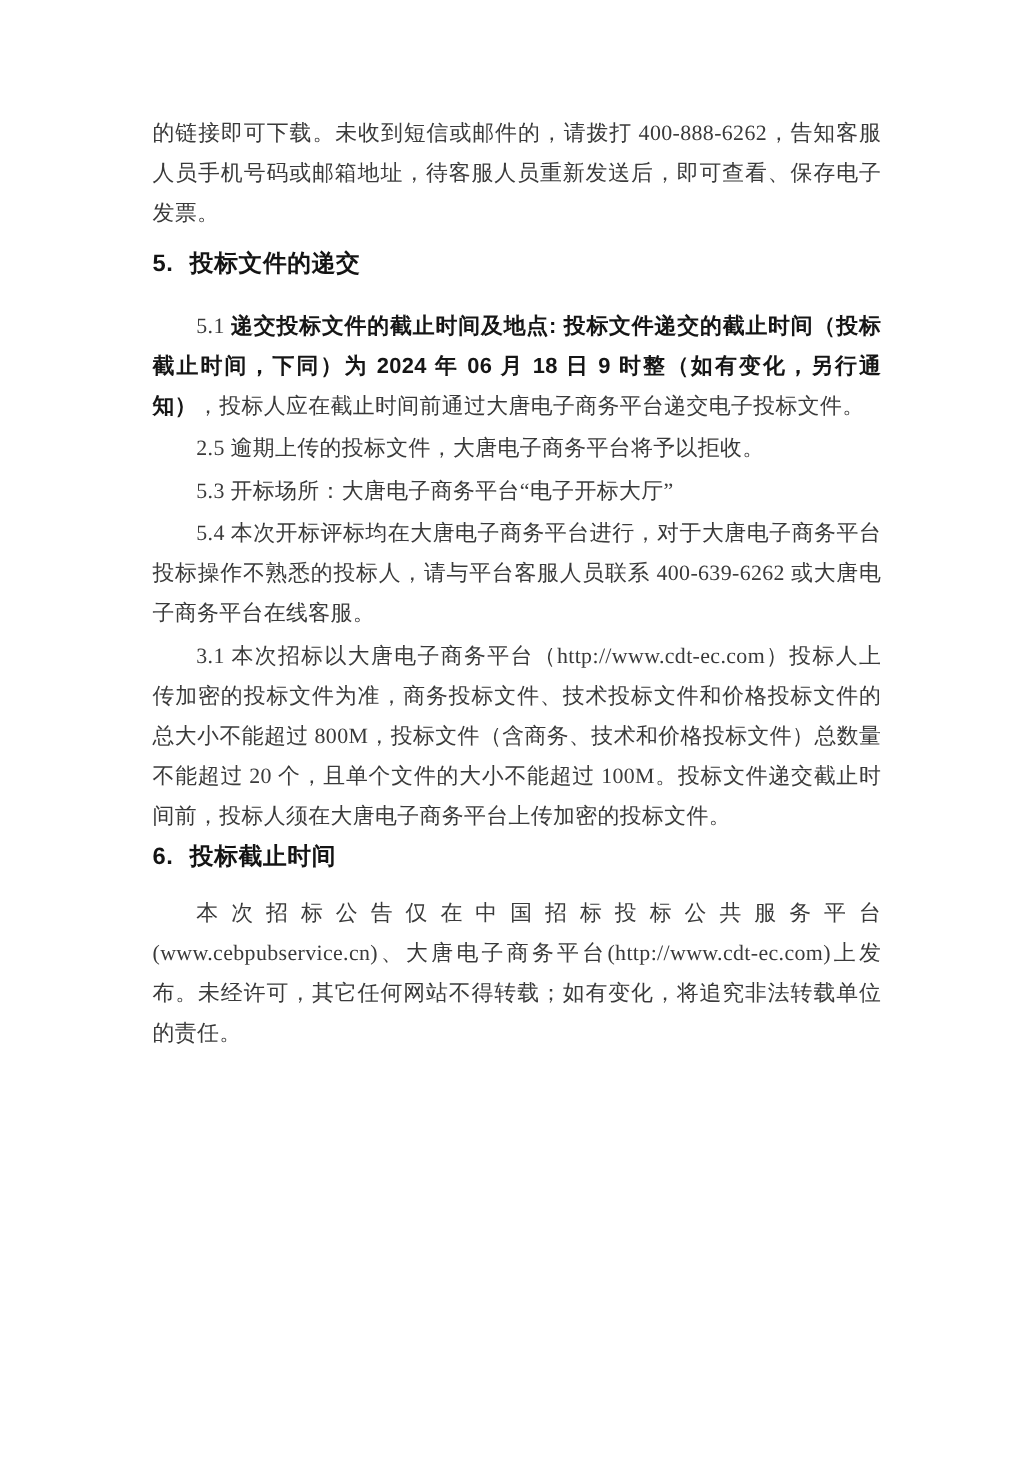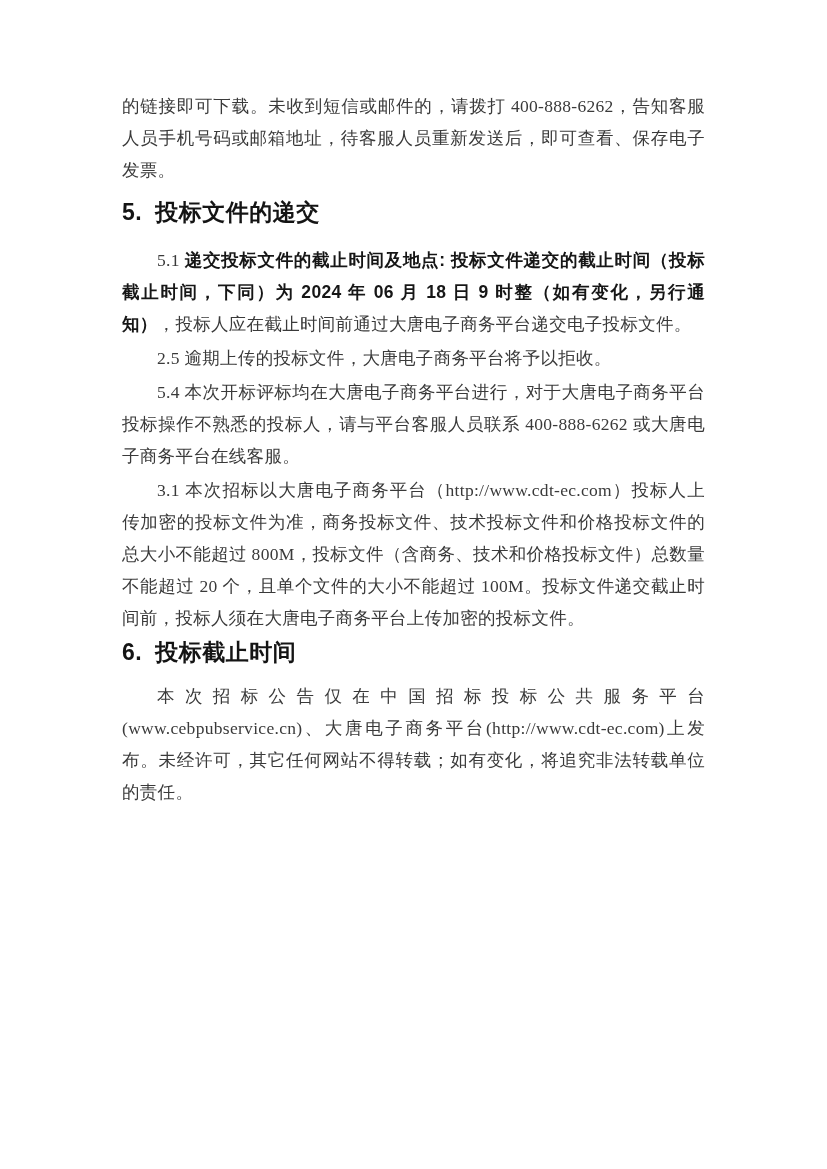--- a/index.html
+++ b/index.html
@@ -33,21 +33,21 @@
     text-indent: 35px;
   }
   .bold-run {
     font-family: "Liberation Sans", sans-serif;
     font-weight: 700;
     color: #161616;
   }
   .section-heading {
     font-family: "Liberation Sans", sans-serif;
     font-weight: 700;
-    font-size: 23px;
+    font-size: 19px;
     line-height: 32px;
     color: #141414;
     text-align: left;
     letter-spacing: 0.5px;
   }
   .heading-5 {
     margin: 10px 0 16px 0;
   }
   .heading-6 {
     margin: 2px 0 12px 0;
@@ -62,22 +62,23 @@
 <div class="page">
 
   <p class="body-text">的链接即可下载。未收到短信或邮件的，请拨打 400-888-6262，告知客服人员手机号码或邮箱地址，待客服人员重新发送后，即可查看、保存电子发票。</p>
 
   <h2 class="section-heading heading-5"><span class="sec-num">5.</span><span class="sec-title">投标文件的递交</span></h2>
 
   <p class="body-text indent"><span>5.1 </span><span class="bold-run">递交投标文件的截止时间及地点: 投标文件递交的截止时间（投标截止时间，下同）为 2024 年 06 月 18 日 9 时整（如有变化，另行通知）</span><span>，投标人应在截止时间前通过大唐电子商务平台递交电子投标文件。</span></p>
 
   <p class="body-text indent">2.5 逾期上传的投标文件，大唐电子商务平台将予以拒收。</p>
 
+  <p class="body-text indent">5.3 开标场所：大唐电子商务平台“电子开标大厅”</p>
 
-  <p class="body-text indent">5.4 本次开标评标均在大唐电子商务平台进行，对于大唐电子商务平台投标操作不熟悉的投标人，请与平台客服人员联系 400-888-6262 或大唐电子商务平台在线客服。</p>
+  <p class="body-text indent">5.4 本次开标评标均在大唐电子商务平台进行，对于大唐电子商务平台投标操作不熟悉的投标人，请与平台客服人员联系 400-639-6262 或大唐电子商务平台在线客服。</p>
 
   <p class="body-text indent">3.1 本次招标以大唐电子商务平台（http://www.cdt-ec.com）投标人上传加密的投标文件为准，商务投标文件、技术投标文件和价格投标文件的总大小不能超过 800M，投标文件（含商务、技术和价格投标文件）总数量不能超过 20 个，且单个文件的大小不能超过 100M。投标文件递交截止时间前，投标人须在大唐电子商务平台上传加密的投标文件。</p>
 
   <h2 class="section-heading heading-6"><span class="sec-num">6.</span><span class="sec-title">投标截止时间</span></h2>
 
   <p class="body-text indent">本次招标公告仅在中国招标投标公共服务平台(www.cebpubservice.cn)、大唐电子商务平台(http://www.cdt-ec.com)上发布。未经许可，其它任何网站不得转载；如有变化，将追究非法转载单位的责任。</p>
 
 </div>
 
 </body></html>

